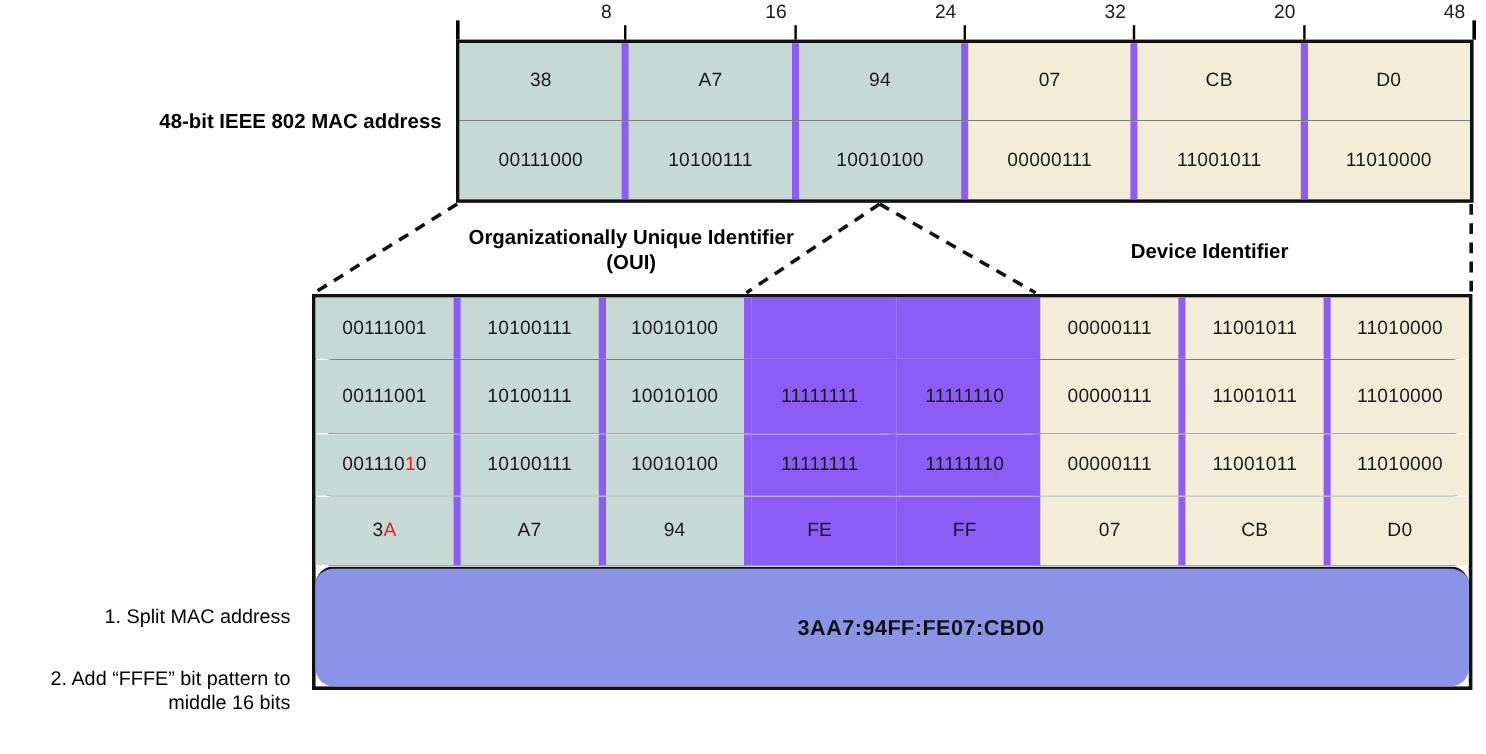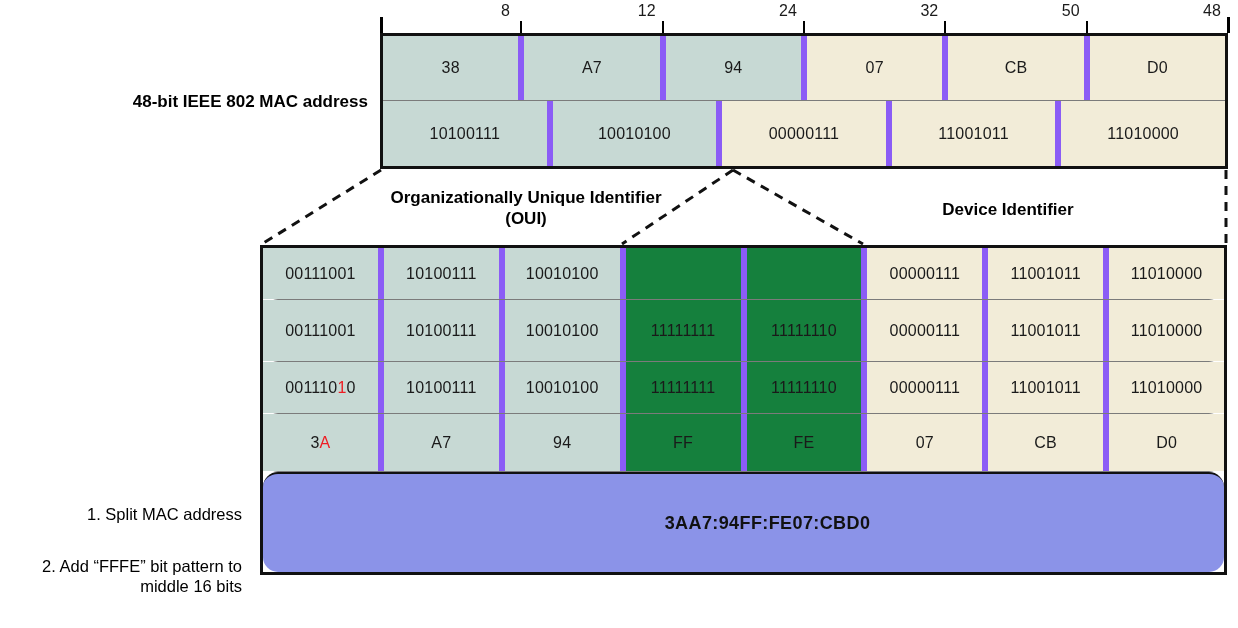--- a/index.html
+++ b/index.html
@@ -27,21 +27,21 @@
   .grid { position: absolute; border: 3px solid #111111; display: flex; flex-direction: column; }
   .grow { display: flex; flex: 0 0 auto; }
   .cell {
     flex: 1 1 0; display: flex; align-items: center; justify-content: center;
     font-size: 16px; color: #1a1a1a; border-right: 6px solid #8b5cf6;
     text-align: center; white-space: nowrap; letter-spacing: .2px;
   }
   .cell:last-child { border-right: none; }
   .teal  { background: #c7d9d4; }
   .beige { background: #f2ecd8; }
-  .gray  { background: #15803d; }
+  .gray  { background: #8b5cf6; }
   .blue  { background: #8b93e8; }
   .red   { color: #ee1d23; }
   .hexrow .cell { font-size: 16px; }
   .binrow .cell { font-size: 16px; }
 
   
   #mac-table { left: 380px; top: 33px; width: 848px; height: 136px; }
   #mac-table .grow { height: 50%; }
   #mac-table .grow.r1 { border-bottom: 1px solid #7b7b7b; }
 
@@ -97,43 +97,44 @@
 </head>
 <body>
 
 <div id="root">
 
   <div id="ruler">
       <div class="tick-line edge" style="left: 0px;"></div>
       <div class="tick-line" style="left: 140.333px;"></div>
       <div class="tick-lbl" style="left: 125.333px;">8</div>
       <div class="tick-line" style="left: 281.667px;"></div>
-      <div class="tick-lbl" style="left: 266.667px;">12</div>
+      <div class="tick-lbl" style="left: 266.667px;">16</div>
       <div class="tick-line" style="left: 423px;"></div>
       <div class="tick-lbl" style="left: 408px;">24</div>
       <div class="tick-line" style="left: 564.333px;"></div>
       <div class="tick-lbl" style="left: 549.333px;">32</div>
       <div class="tick-line" style="left: 705.667px;"></div>
-      <div class="tick-lbl" style="left: 690.667px;">50</div>
+      <div class="tick-lbl" style="left: 690.667px;">20</div>
       <div class="tick-line edge" style="left: 847px;"></div>
       <div class="tick-lbl" style="left: 832px; text-align: center;">48</div>
     </div>
 
   <div class="lbl" id="mac-label">48-bit IEEE 802 MAC address</div>
 
   <div class="grid" id="mac-table">
     <div class="grow r1 hexrow" id="mac-hex-row">
         <div class="cell teal">38</div>
         <div class="cell teal">A7</div>
         <div class="cell teal">94</div>
         <div class="cell beige">07</div>
         <div class="cell beige">CB</div>
         <div class="cell beige">D0</div>
       </div>
     <div class="grow binrow" id="mac-bin-row">
+        <div class="cell teal">00111000</div>
         <div class="cell teal">10100111</div>
         <div class="cell teal">10010100</div>
         <div class="cell beige">00000111</div>
         <div class="cell beige">11001011</div>
         <div class="cell beige">11010000</div>
       </div>
   </div>
 
   <div class="sec-hdr" id="oui-hdr">Organizationally
 Unique Identifier (OUI)</div>
@@ -194,22 +195,22 @@
         <div class="cell beige">11010000</div>
       </div>
     <div class="grow hexrow">
         <div class="cell teal">
           <span>3</span>
           <span class="red">A</span>
           <span></span>
         </div>
         <div class="cell teal">A7</div>
         <div class="cell teal">94</div>
+        <div class="cell gray">FE</div>
         <div class="cell gray">FF</div>
-        <div class="cell gray">FE</div>
         <div class="cell beige">07</div>
         <div class="cell beige">CB</div>
         <div class="cell beige">D0</div>
       </div>
     <div class="grow ipv6row blue">
       <div class="ipv6cell">3AA7:94FF:FE07:CBD0</div>
     </div>
   </div>
 
 

